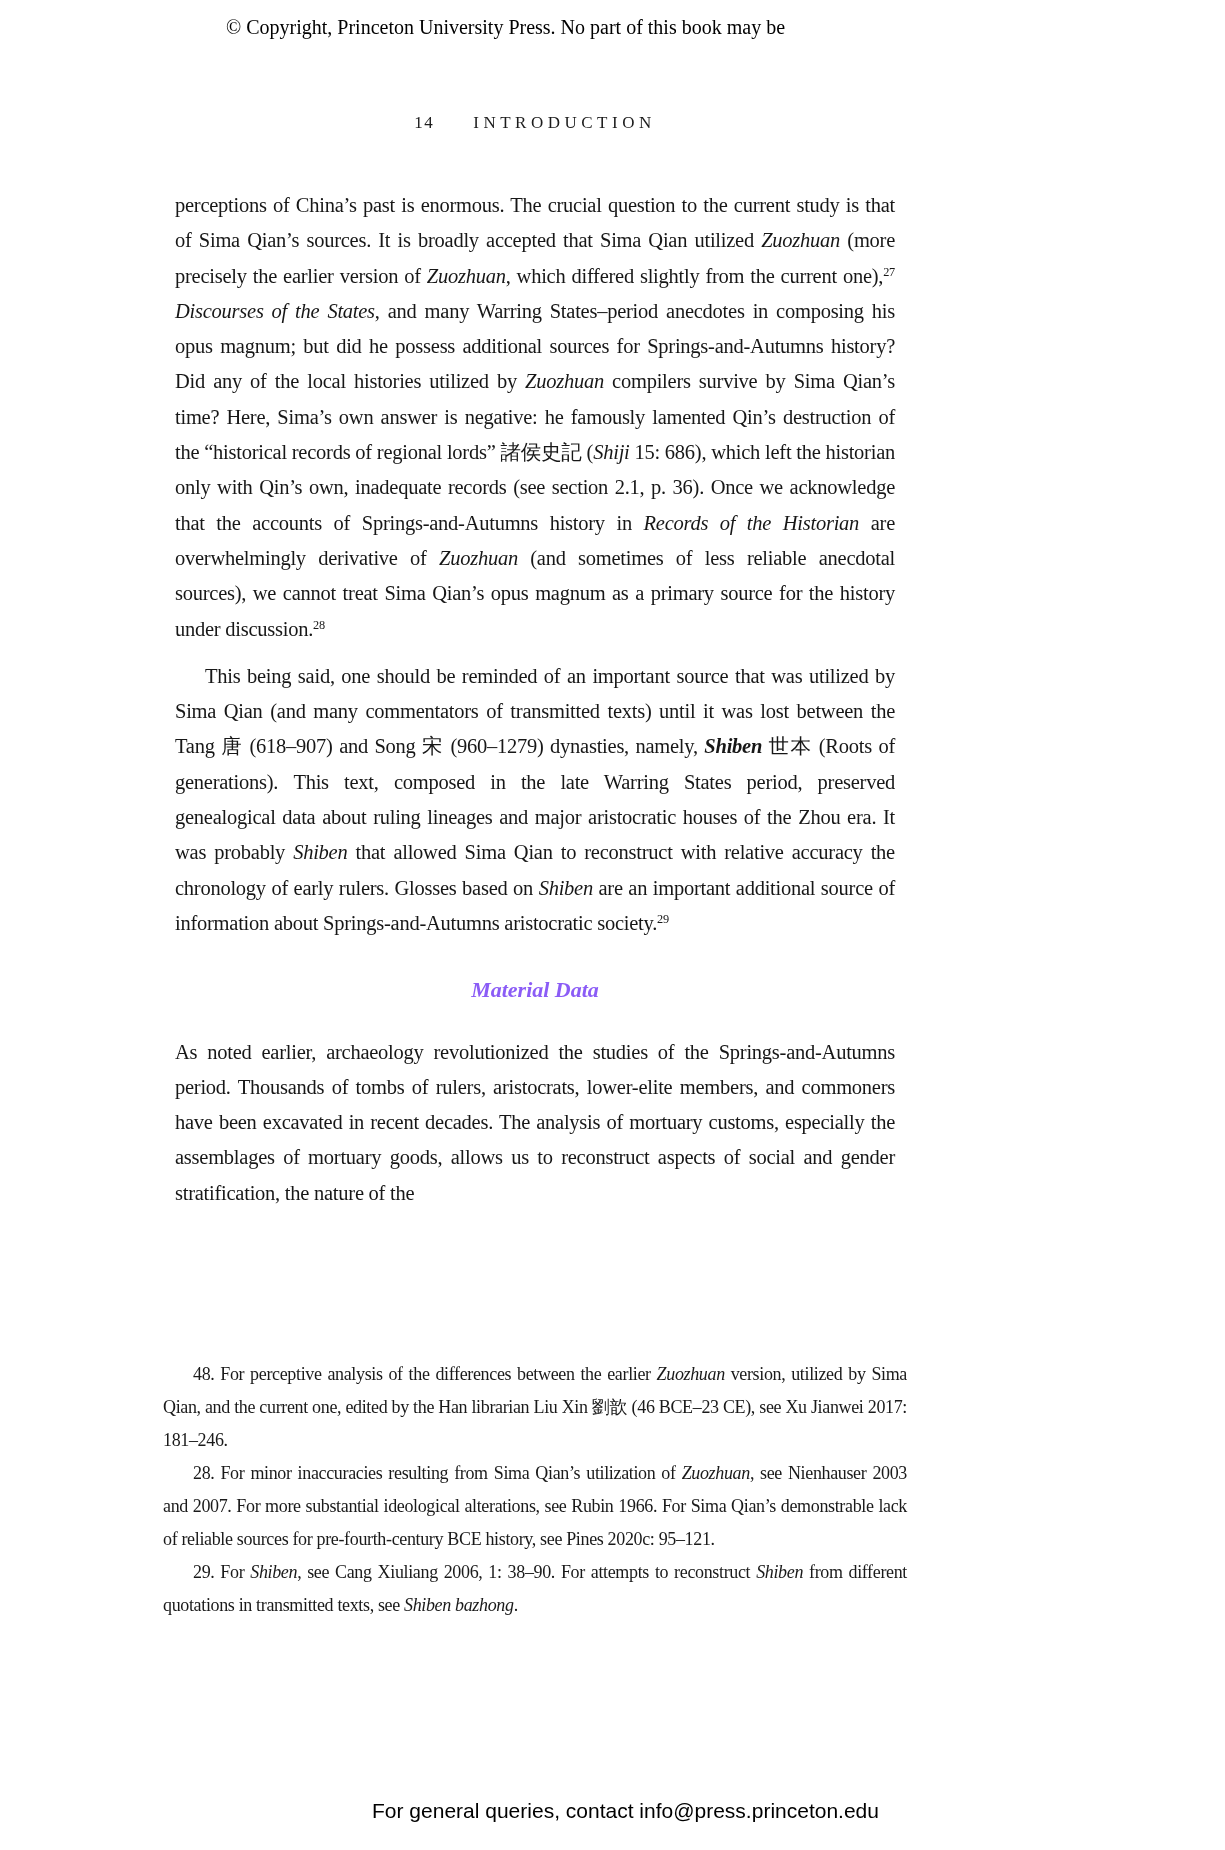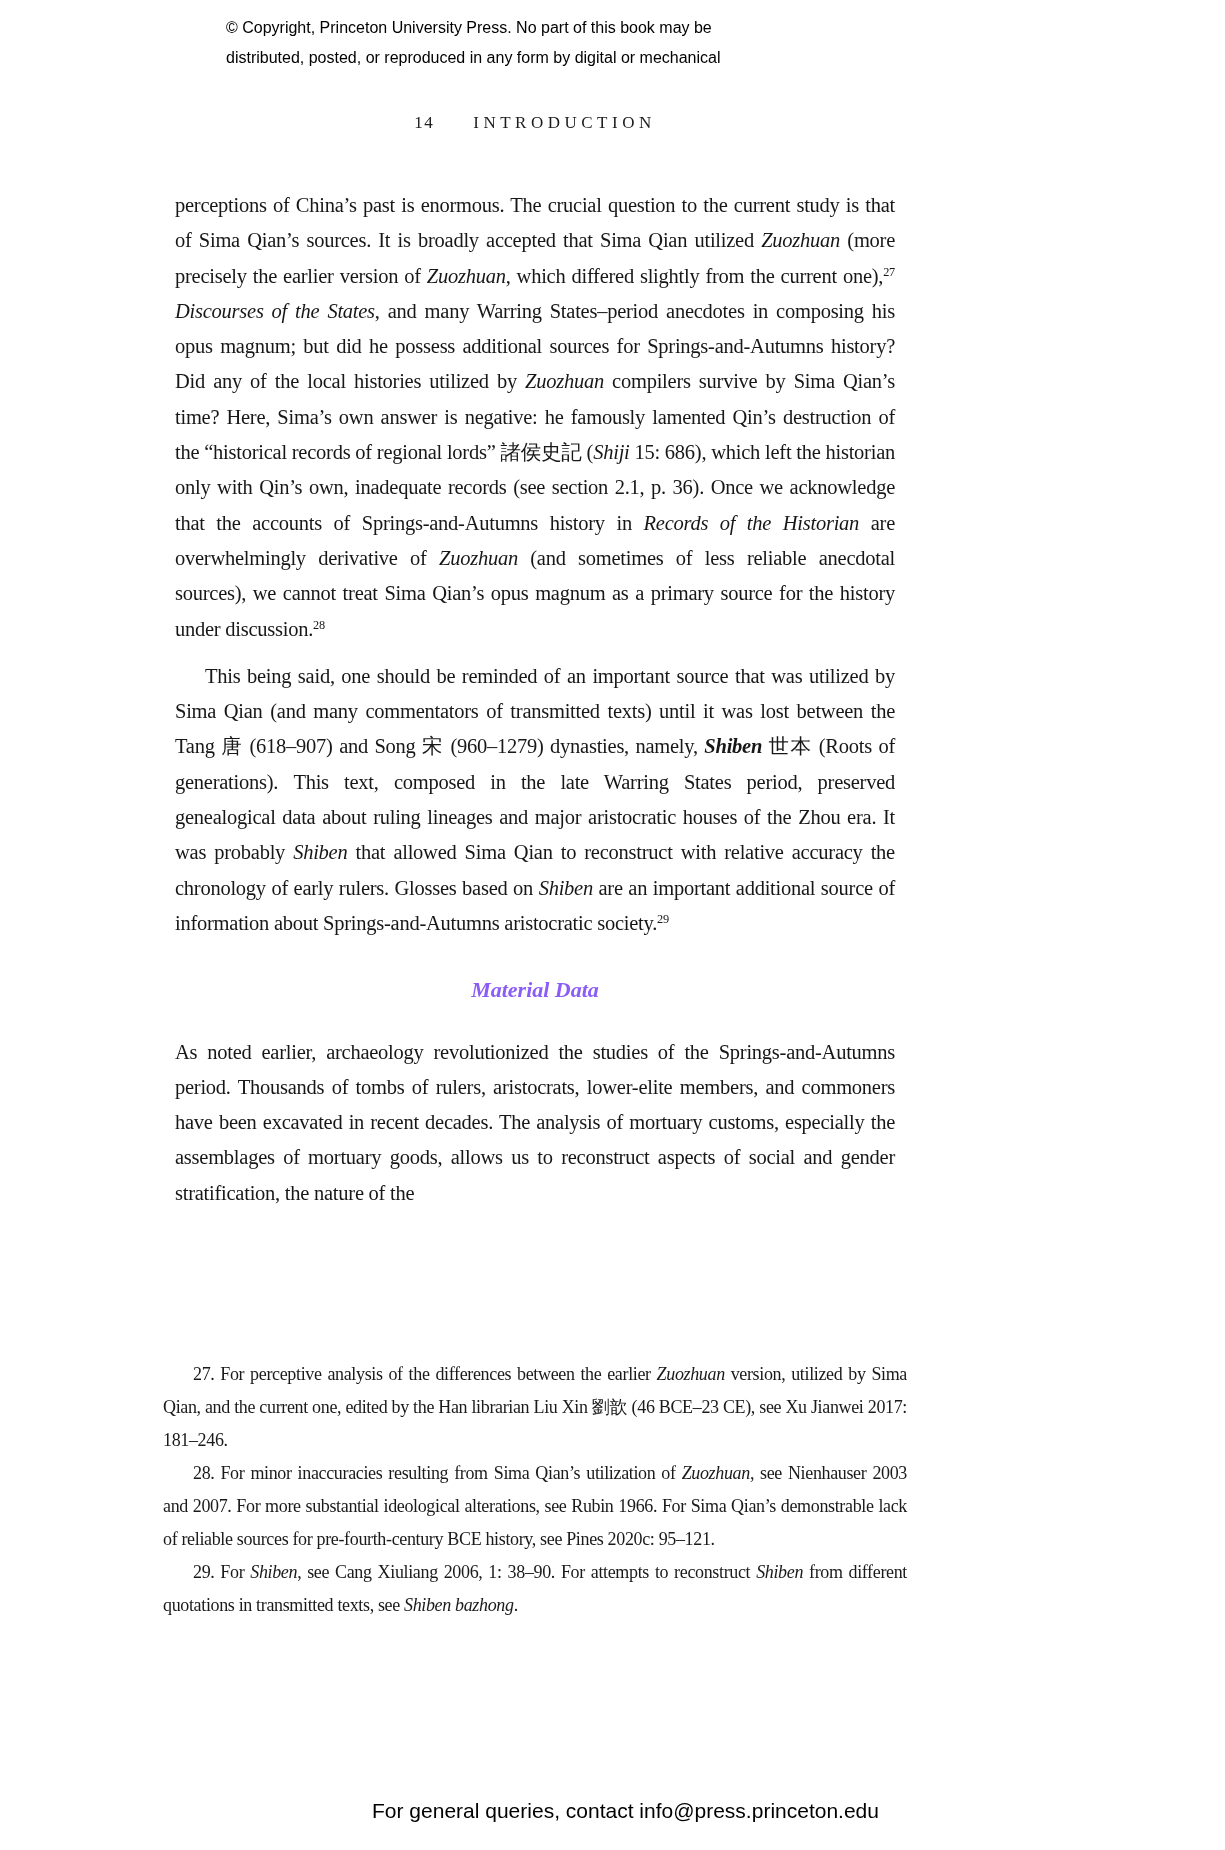--- a/index.html
+++ b/index.html
@@ -5,22 +5,22 @@
   * { margin:0; padding:0; box-sizing:border-box; }
   html { background:#ffffff; }
   body {
     width:1225px; height:1850px; position:relative;
     background:#ffffff; color:#151515;
     font-family:"Liberation Serif", serif;
     overflow:hidden;
   }
   .copyright {
     position:absolute; top:13px; left:226px;
-    font-family:Liberation Sans, sans-serif;
-    font-size:16px; line-height:29.5px; color:#000;
+    font-family:Liberation Serif, serif;
+    font-size:20px; line-height:29.5px; color:#000;
   }
   .running-head {
     position:absolute; top:113px; left:163px; width:744px;
     text-align:center; font-size:17px; color:#1c1c1c;
     white-space:nowrap;
   }
   .running-head .pagenum { letter-spacing:1.5px; margin-right:39px; }
   .running-head .rh-title { letter-spacing:4.5px; }
   .main {
     position:absolute; top:176px; left:163px; width:744px;
@@ -47,33 +47,32 @@
     position:absolute; top:1799px; left:0; width:1225px;
     text-align:center; font-family:"Liberation Sans", sans-serif;
     font-size:21px; color:#000;padding-left:26px;
   }
 </style>
 </head>
 <body>
 
 <div class="copyright">
   <div>© Copyright, Princeton University Press. No part of this book may be</div>
-  <div>distributed, posted, or reproduced in any form by digital or mechanical</div>
 </div>
 
 <div class="running-head">
   <span class="pagenum">14</span><span class="rh-title">INTRODUCTION</span>
 </div>
 
 <div class="main">
   <p class="para"><span>perceptions of China’s past is enormous. The crucial question to the current study is that of Sima Qian’s sources. It is broadly accepted that Sima Qian utilized </span><span class="i">Zuozhuan</span><span> (more precisely the earlier version of </span><span class="i">Zuozhuan</span><span>, which differed slightly from the current one),</span><sup>27</sup><span> </span><span class="i">Discourses of the States</span><span>, and many Warring States–period anecdotes in composing his opus magnum; but did he possess additional sources for Springs-and-Autumns history? Did any of the local histories utilized by </span><span class="i">Zuozhuan</span><span> compilers survive by Sima Qian’s time? Here, Sima’s own answer is negative: he famously lamented Qin’s destruction of the “historical records of regional lords” 諸侯史記 (</span><span class="i">Shiji</span><span> 15: 686), which left the historian only with Qin’s own, inadequate records (see section 2.1, p. 36). Once we acknowledge that the accounts of Springs-and-Autumns history in </span><span class="i">Records of the Historian</span><span> are overwhelmingly derivative of </span><span class="i">Zuozhuan</span><span> (and sometimes of less reliable anecdotal sources), we cannot treat Sima Qian’s opus magnum as a primary source for the history under discussion.</span><sup>28</sup></p>
   <p class="para indent"><span>This being said, one should be reminded of an important source that was utilized by Sima Qian (and many commentators of transmitted texts) until it was lost between the Tang 唐 (618–907) and Song 宋 (960–1279) dynasties, namely, </span><span class="bi">Shiben</span><span> 世本 (Roots of generations). This text, composed in the late Warring States period, preserved genealogical data about ruling lineages and major aristocratic houses of the Zhou era. It was probably </span><span class="i">Shiben</span><span> that allowed Sima Qian to reconstruct with relative accuracy the chronology of early rulers. Glosses based on </span><span class="i">Shiben</span><span> are an important additional source of information about Springs-and-Autumns aristocratic society.</span><sup>29</sup></p>
   <h2 class="section-heading">Material Data</h2>
   <p class="para"><span>As noted earlier, archaeology revolutionized the studies of the Springs-and-Autumns period. Thousands of tombs of rulers, aristocrats, lower-elite members, and commoners have been excavated in recent decades. The analysis of mortuary customs, especially the assemblages of mortuary goods, allows us to reconstruct aspects of social and gender stratification, the nature of the</span></p>
 </div>
 
 <div class="footnotes">
-  <p class="footnote"><span>27. For perceptive analysis of the differences between the earlier </span><span class="i">Zuozhuan</span><span> version, utilized by Sima Qian, and the current one, edited by the Han librarian Liu Xin 劉歆 (46 BCE–23 CE), see Xu Jianwei 2017: 181–246.</span></p>
+  <p class="footnote"><span>48. For perceptive analysis of the differences between the earlier </span><span class="i">Zuozhuan</span><span> version, utilized by Sima Qian, and the current one, edited by the Han librarian Liu Xin 劉歆 (46 BCE–23 CE), see Xu Jianwei 2017: 181–246.</span></p>
   <p class="footnote"><span>28. For minor inaccuracies resulting from Sima Qian’s utilization of </span><span class="i">Zuozhuan</span><span>, see Nienhauser 2003 and 2007. For more substantial ideological alterations, see Rubin 1966. For Sima Qian’s demonstrable lack of reliable sources for pre-fourth-century BCE history, see Pines 2020c: 95–121.</span></p>
   <p class="footnote"><span>29. For </span><span class="i">Shiben</span><span>, see Cang Xiuliang 2006, 1: 38–90. For attempts to reconstruct </span><span class="i">Shiben</span><span> from different quotations in transmitted texts, see </span><span class="i">Shiben bazhong</span><span>.</span></p>
 </div>
 
 <div class="page-footer">For general queries, contact info@press.princeton.edu</div>
 
 </body></html>

